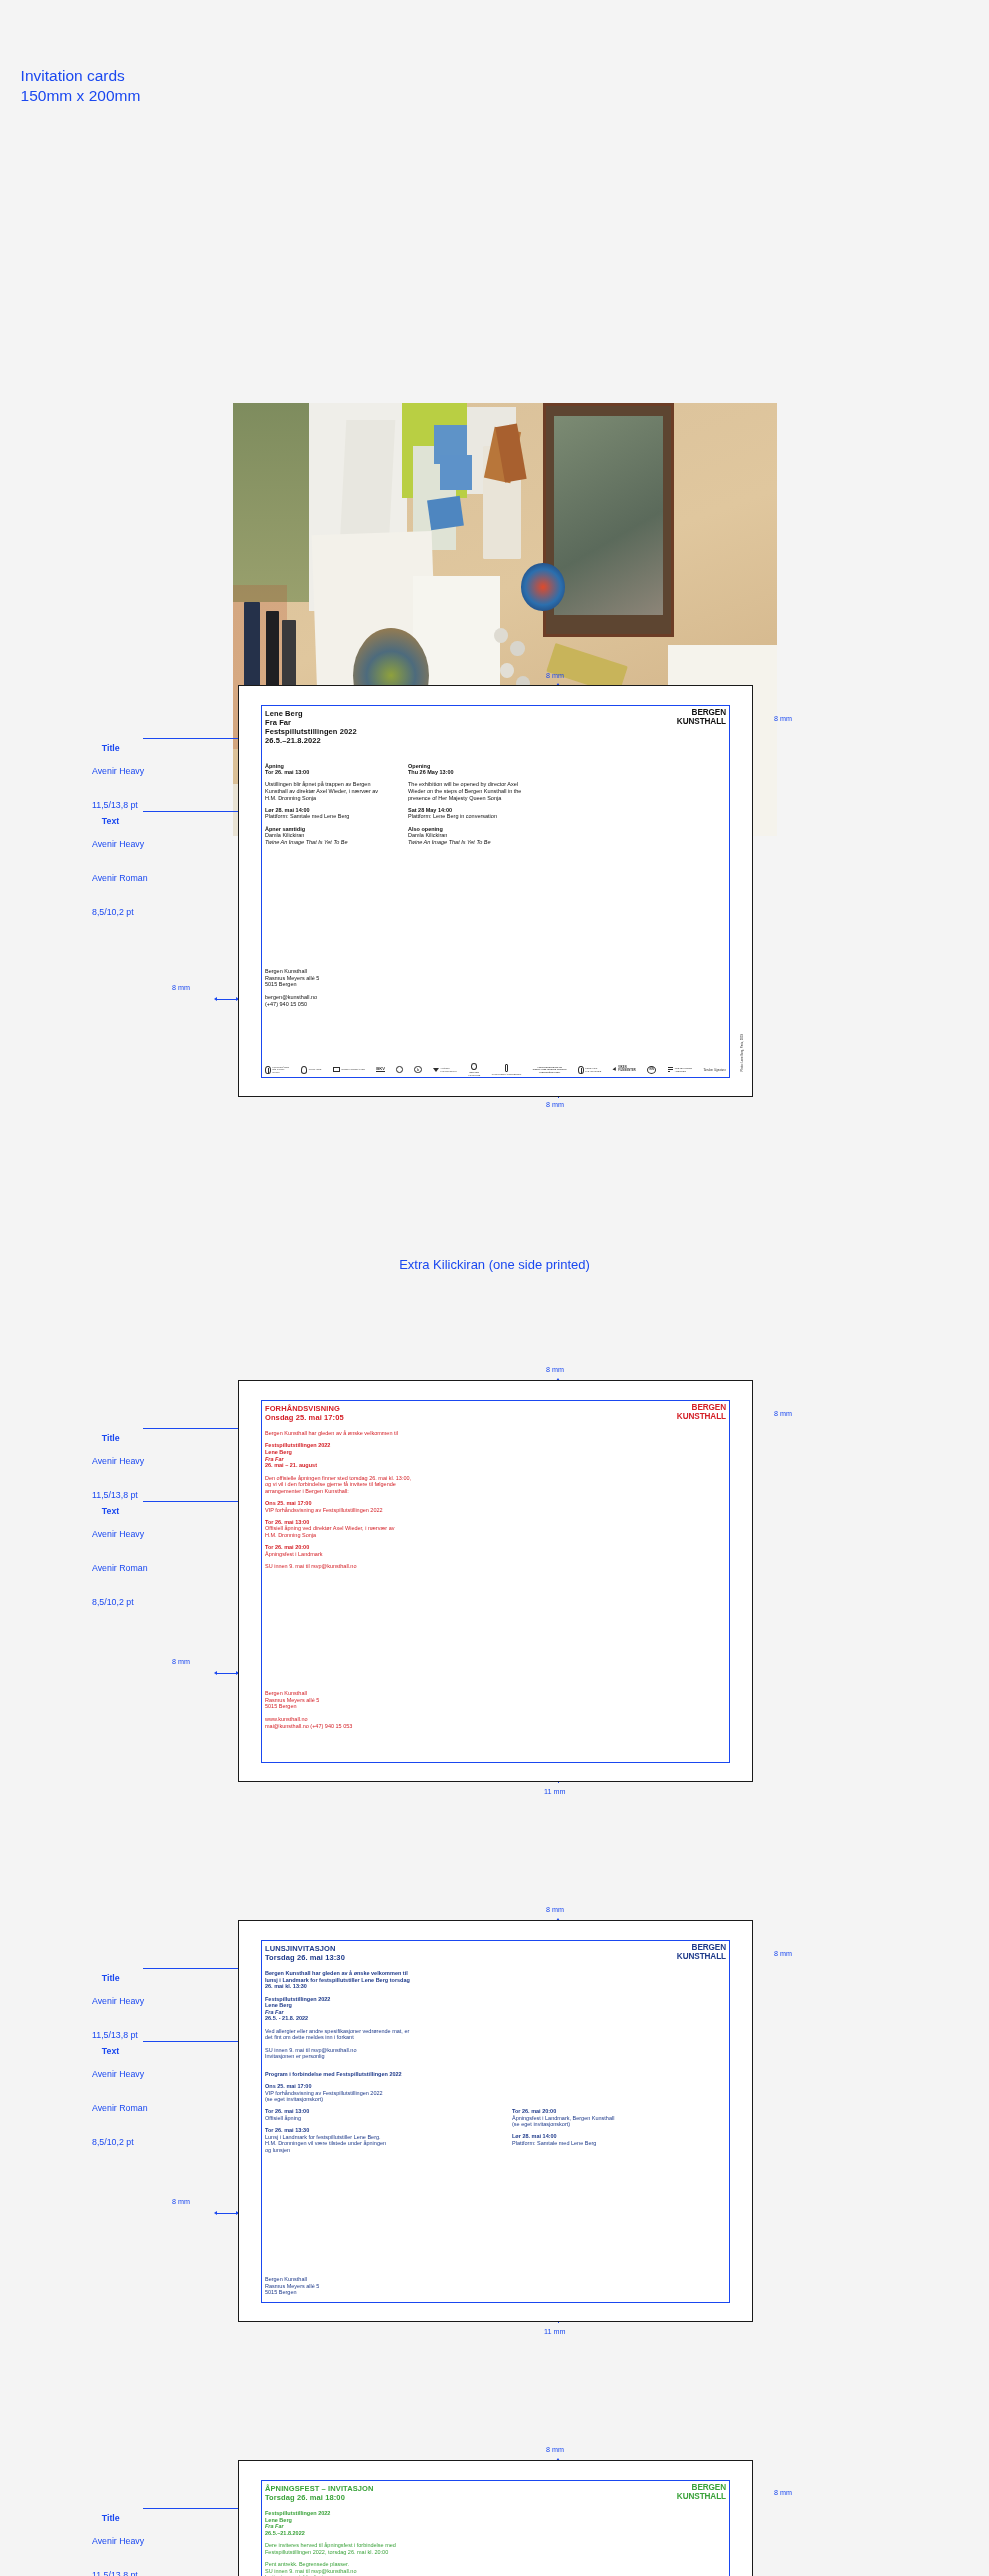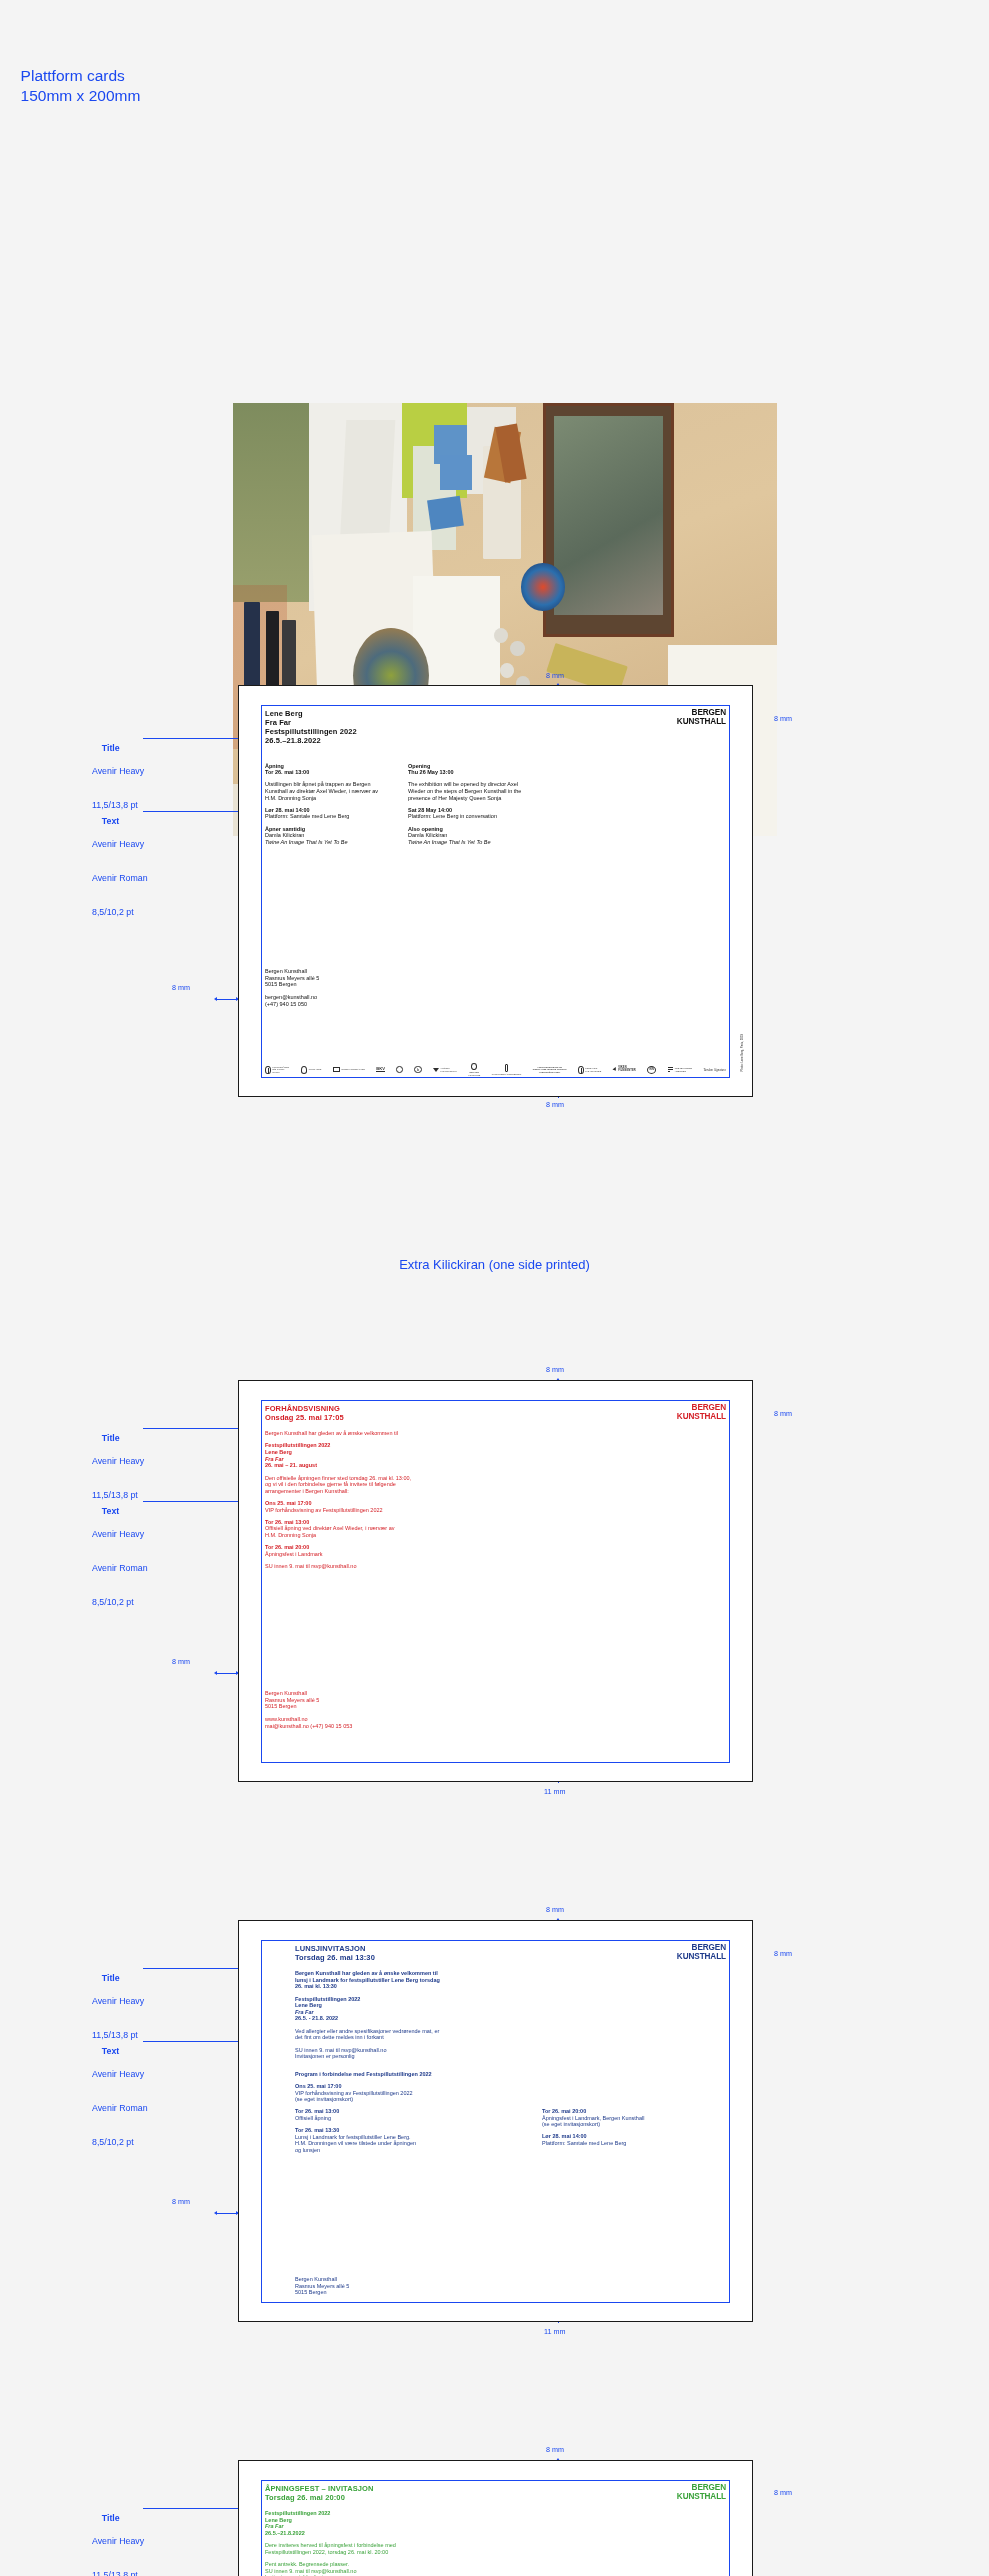--- a/index.html
+++ b/index.html
@@ -88,21 +88,21 @@
     font-size:8.2px;line-height:8.5px;
     letter-spacing:-0.1px;text-align:right;white-space:pre-line;
   }
 
   .col-2{display:flex;gap:0;}
   .col{width:143px;}
 
   
   .k-black{color:#111;}
   .k-red{color:var(--red);}
-  .k-navy{color:var(--navy);margin-left:30px;}
+  .k-navy{color:var(--navy);}
   .k-green{color:var(--green);}
 
   
   .sponsors{
     position:absolute;display:flex;align-items:center;
     justify-content:space-between;
   }
   .sp{display:flex;align-items:center;gap:1.5px;opacity:.88;}
   .sp .g{font-size:2.2px;line-height:2.6px;letter-spacing:0.1px;color:#111;white-space:pre-line;}
   .sp .m{width:6.7px;height:7.7px;border:0.5px solid #111;border-radius:50% 50% 50% 50%/60% 60% 40% 40%;}
@@ -116,21 +116,21 @@
   .sp .script{font-style:italic;font-family:"Liberation Serif",serif;font-size:3.1px;color:#111;}
   .sp .kicon{width:5.7px;height:7.7px;border:0.5px solid #111;border-radius:50%;position:relative;}
   .sp .kicon:after{content:"";position:absolute;left:2.1px;top:1px;width:0.5px;height:5.7px;background:#111;}
 </style>
 </head>
 <body>
 
 <div class="sheet">
 
   <div class="page-head">
-    <div>Plattform cards</div>
+    <div>Invitation cards</div>
     <div>150mm x 200mm</div>
   </div>
 
 
   <div class="hero">
     <div class="hero-img">
       <div class="band" style="left:0;top:0;width:100%;height:100%;background:linear-gradient(160deg,#d9c09a 0%,#e0c79e 45%,#cbab7f 100%);"></div>
       <div class="band" style="left:0;top:0;width:16%;height:46%;background:linear-gradient(180deg,#7e8c5e,#99a06d);"></div>
       <div class="band" style="left:14%;top:0;width:18%;height:48%;background:#efeee9;"></div>
       <div class="band" style="left:20%;top:4%;width:9%;height:38%;background:#e8e7e0;transform:skewX(-3deg);"></div>
@@ -557,21 +557,21 @@
     
     
   </div>
 
   <div class="card" style="left:238px;top:2460px;width:515px;height:402px;">
     <div class="safe" style="left:21.6px;top:18.5px;right:21.6px;bottom:18.5px;"></div>
     <div class="logo k-green" style="right:26px;top:23px;"><span>BERGEN</span><br><span>KUNSTHALL</span></div>
 
     <div class="c-body k-green" style="left:26px;top:23px;width:330px;">
       <div class="ttl">ÅPNINGSFEST – INVITASJON
-Torsdag 26. mai 20:00</div>
+Torsdag 26. mai 18:00</div>
       <div style="height:8.2px;"></div>
       <div class="blk">
           <div class="txt b">Festspillutstillingen 2022</div>
           <div class="txt b">Lene Berg</div>
           <div class="txt b i">Fra Far</div>
           <div class="txt b">26.5.–21.8.2022</div>
         </div>
       <div class="blk">
           <div class="txt">Dere inviteres herved til åpningsfest i forbindelse med</div>
           <div class="txt">Festspillutstillingen 2022, torsdag 26. mai kl. 20:00</div>

